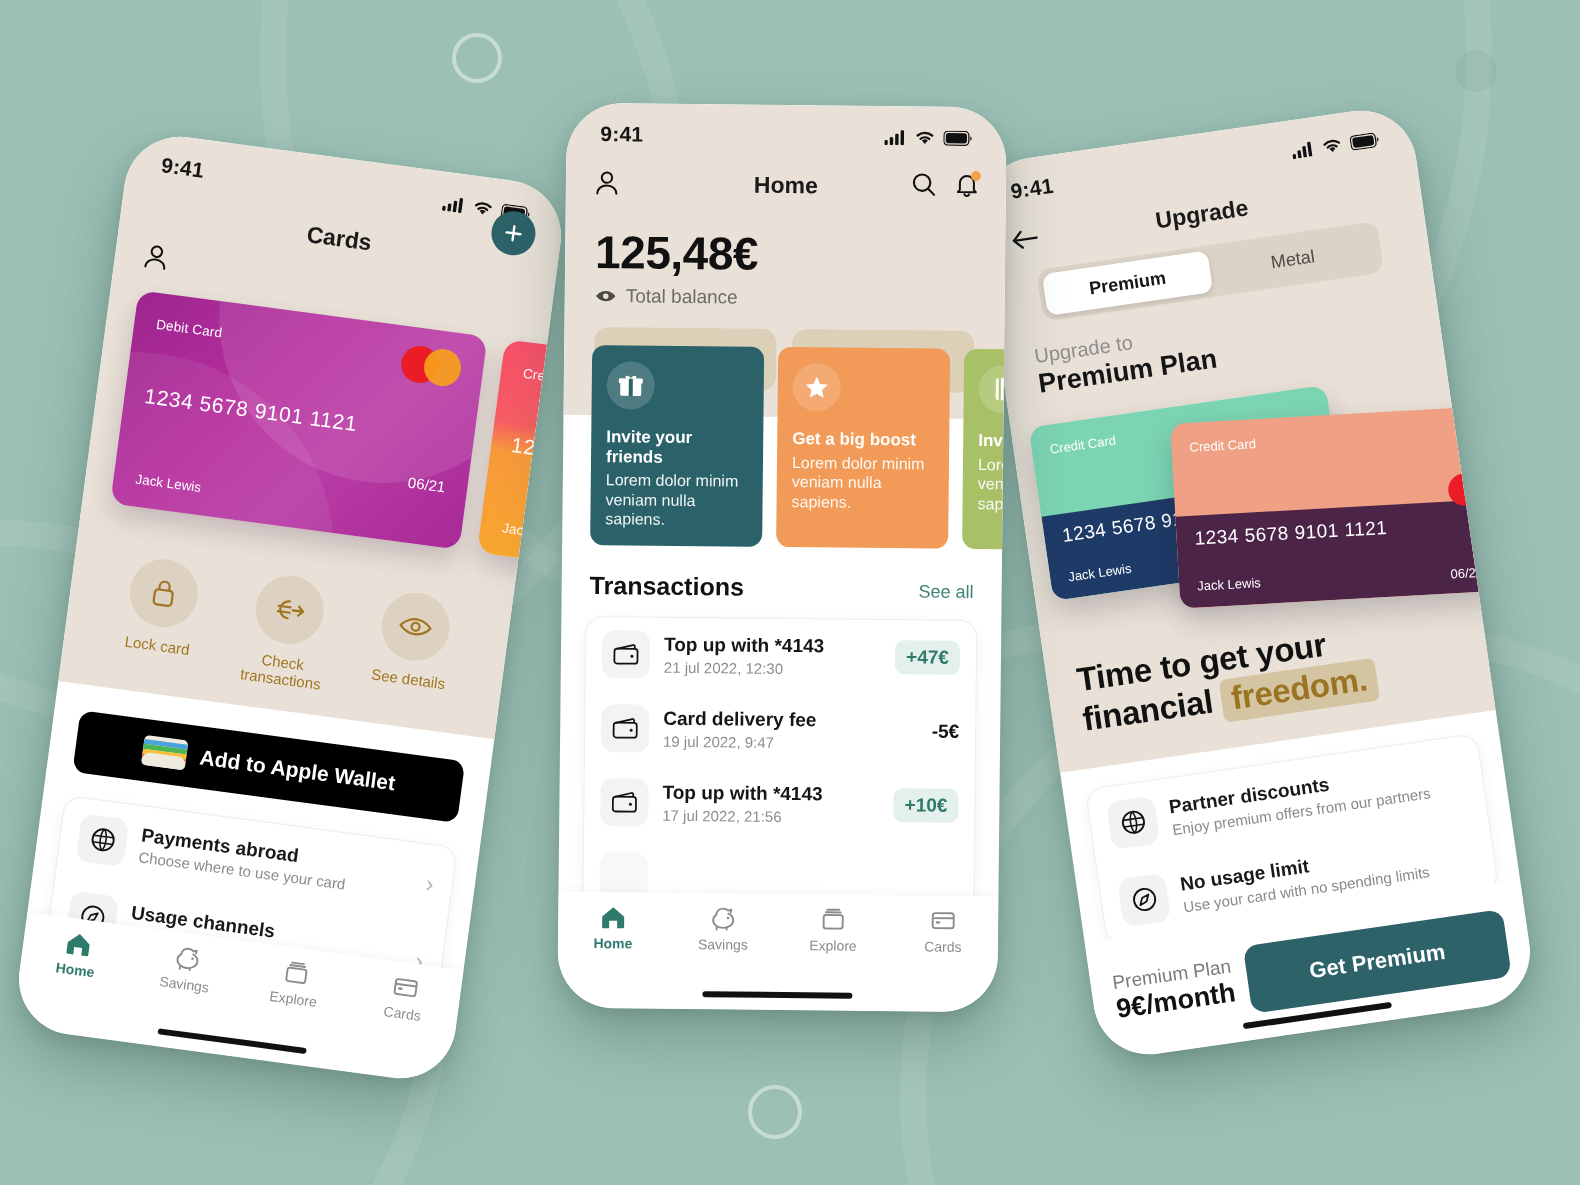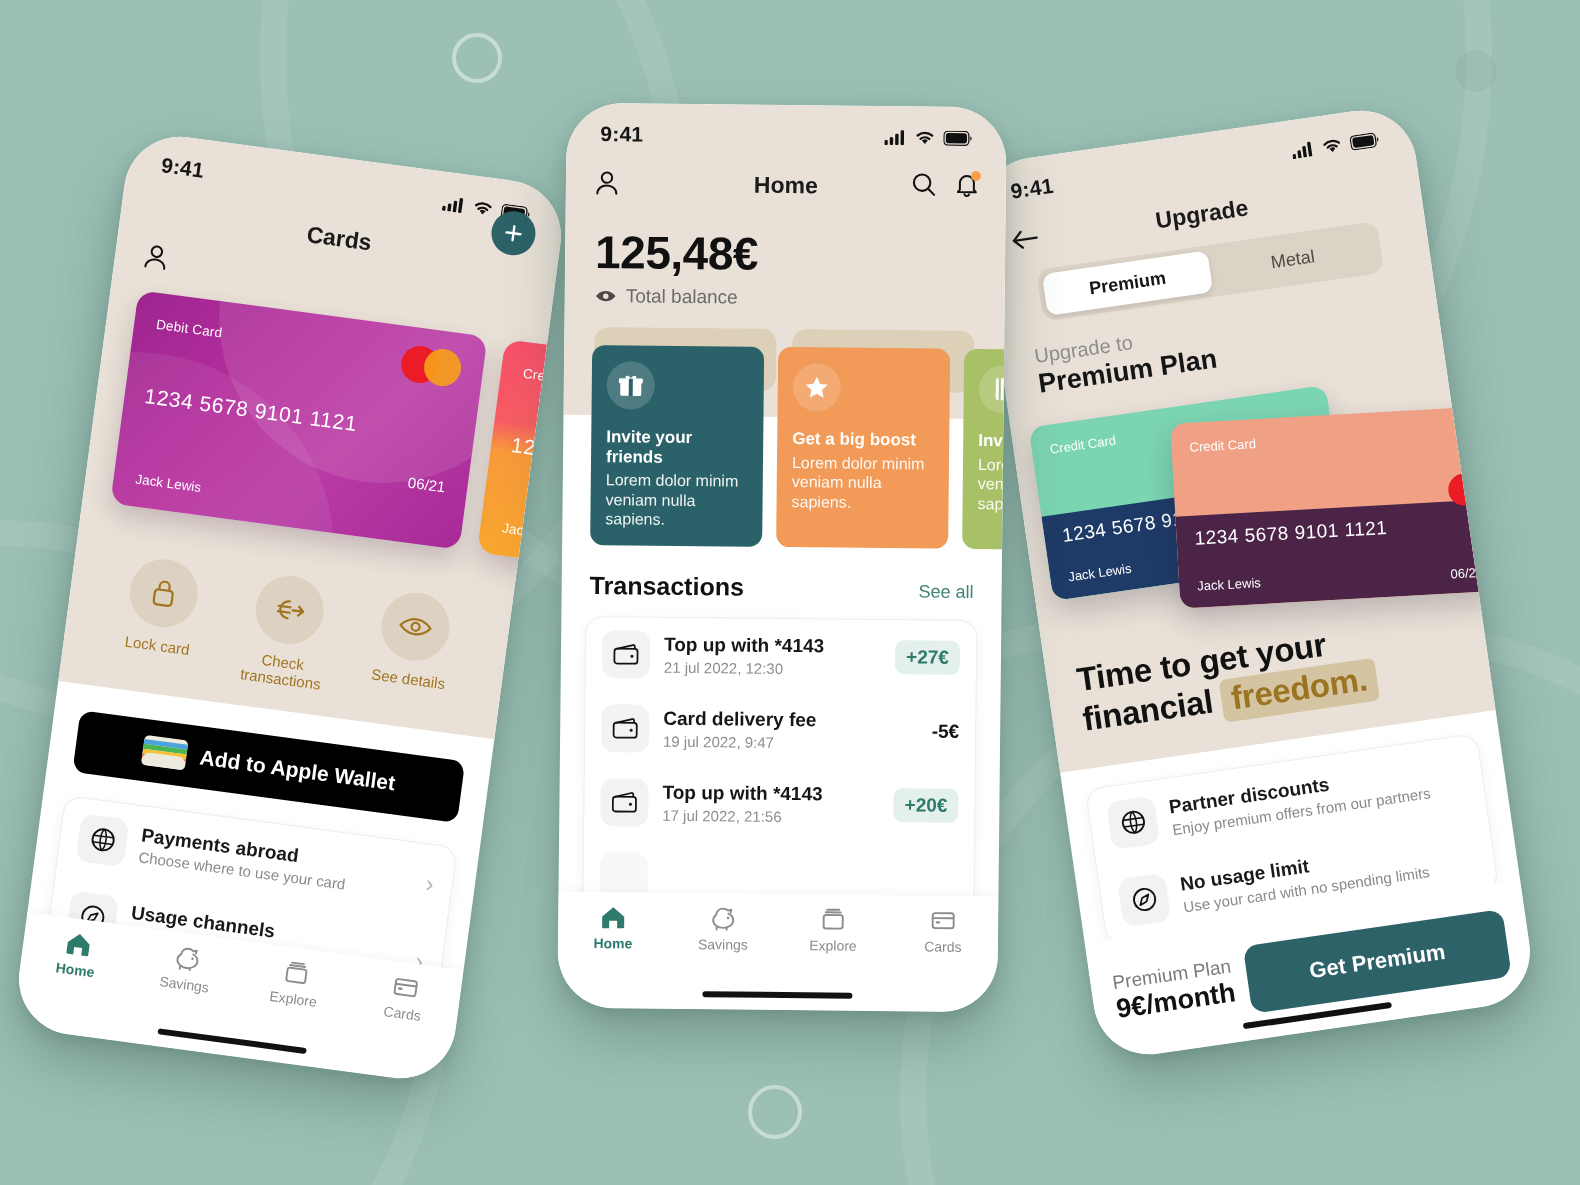--- a/index.html
+++ b/index.html
@@ -534,21 +534,21 @@
         <svg width="28" height="24" viewBox="0 0 30 26">
           <rect x="2.5" y="7" width="25" height="16" rx="3" fill="none" stroke="#111" stroke-width="1.9"></rect>
           <path d="M4.5 7.2l18-4.4a1.6 1.6 0 0 1 2 1.6V7" fill="none" stroke="#111" stroke-width="1.9" stroke-linejoin="round"></path>
           <circle cx="21.5" cy="15" r="1.7" fill="#111"></circle>
         </svg>
       </span>
       <span class="tx-mid">
         <div class="tx-t">Top up with *4143</div>
         <div class="tx-d">21 jul 2022, 12:30</div>
       </span>
-      <span class="tx-amt pos">+27€</span>
+      <span class="tx-amt pos">+47€</span>
     </div>
     <div class="tx-row">
       <span class="tx-ic">
         <svg width="28" height="24" viewBox="0 0 30 26">
           <rect x="2.5" y="7" width="25" height="16" rx="3" fill="none" stroke="#111" stroke-width="1.9"></rect>
           <path d="M4.5 7.2l18-4.4a1.6 1.6 0 0 1 2 1.6V7" fill="none" stroke="#111" stroke-width="1.9" stroke-linejoin="round"></path>
           <circle cx="21.5" cy="15" r="1.7" fill="#111"></circle>
         </svg>
       </span>
       <span class="tx-mid">
@@ -562,21 +562,21 @@
         <svg width="28" height="24" viewBox="0 0 30 26">
           <rect x="2.5" y="7" width="25" height="16" rx="3" fill="none" stroke="#111" stroke-width="1.9"></rect>
           <path d="M4.5 7.2l18-4.4a1.6 1.6 0 0 1 2 1.6V7" fill="none" stroke="#111" stroke-width="1.9" stroke-linejoin="round"></path>
           <circle cx="21.5" cy="15" r="1.7" fill="#111"></circle>
         </svg>
       </span>
       <span class="tx-mid">
         <div class="tx-t">Top up with *4143</div>
         <div class="tx-d">17 jul 2022, 21:56</div>
       </span>
-      <span class="tx-amt pos">+20€</span>
+      <span class="tx-amt pos">+10€</span>
     </div>
     <div class="tx-row" style="opacity:.55;">
       <span class="tx-ic"></span>
       <span class="tx-mid"></span>
     </div>
   </div>
 
   <div class="tabbar">
     <div class="tab active">
       <svg width="28" height="26" viewBox="0 0 28 26">

